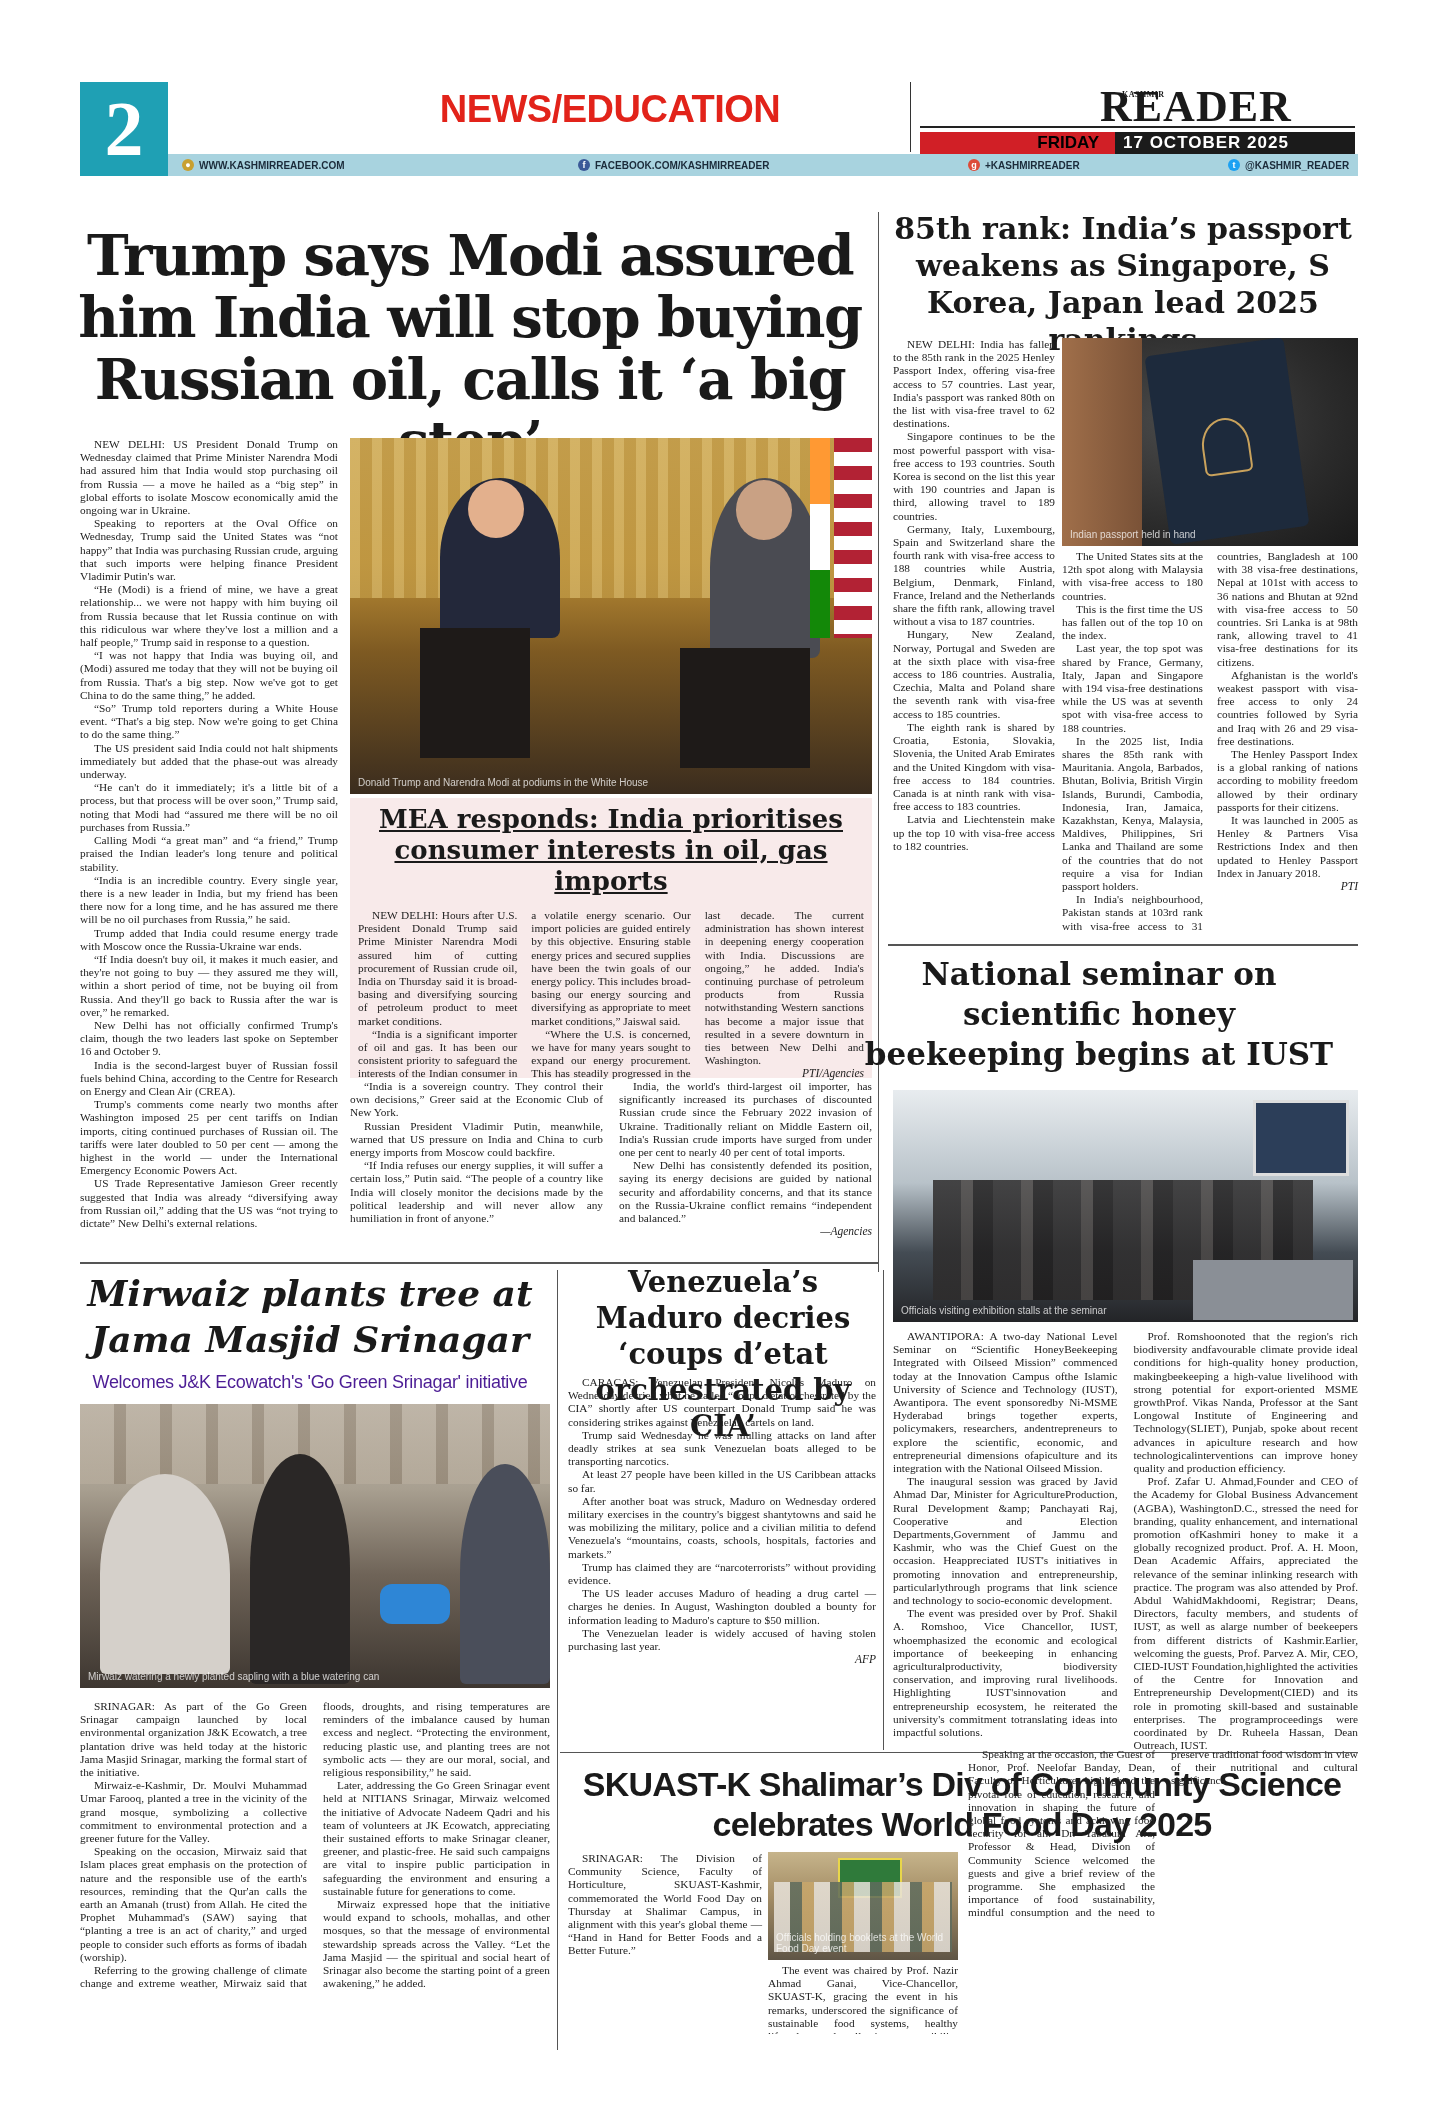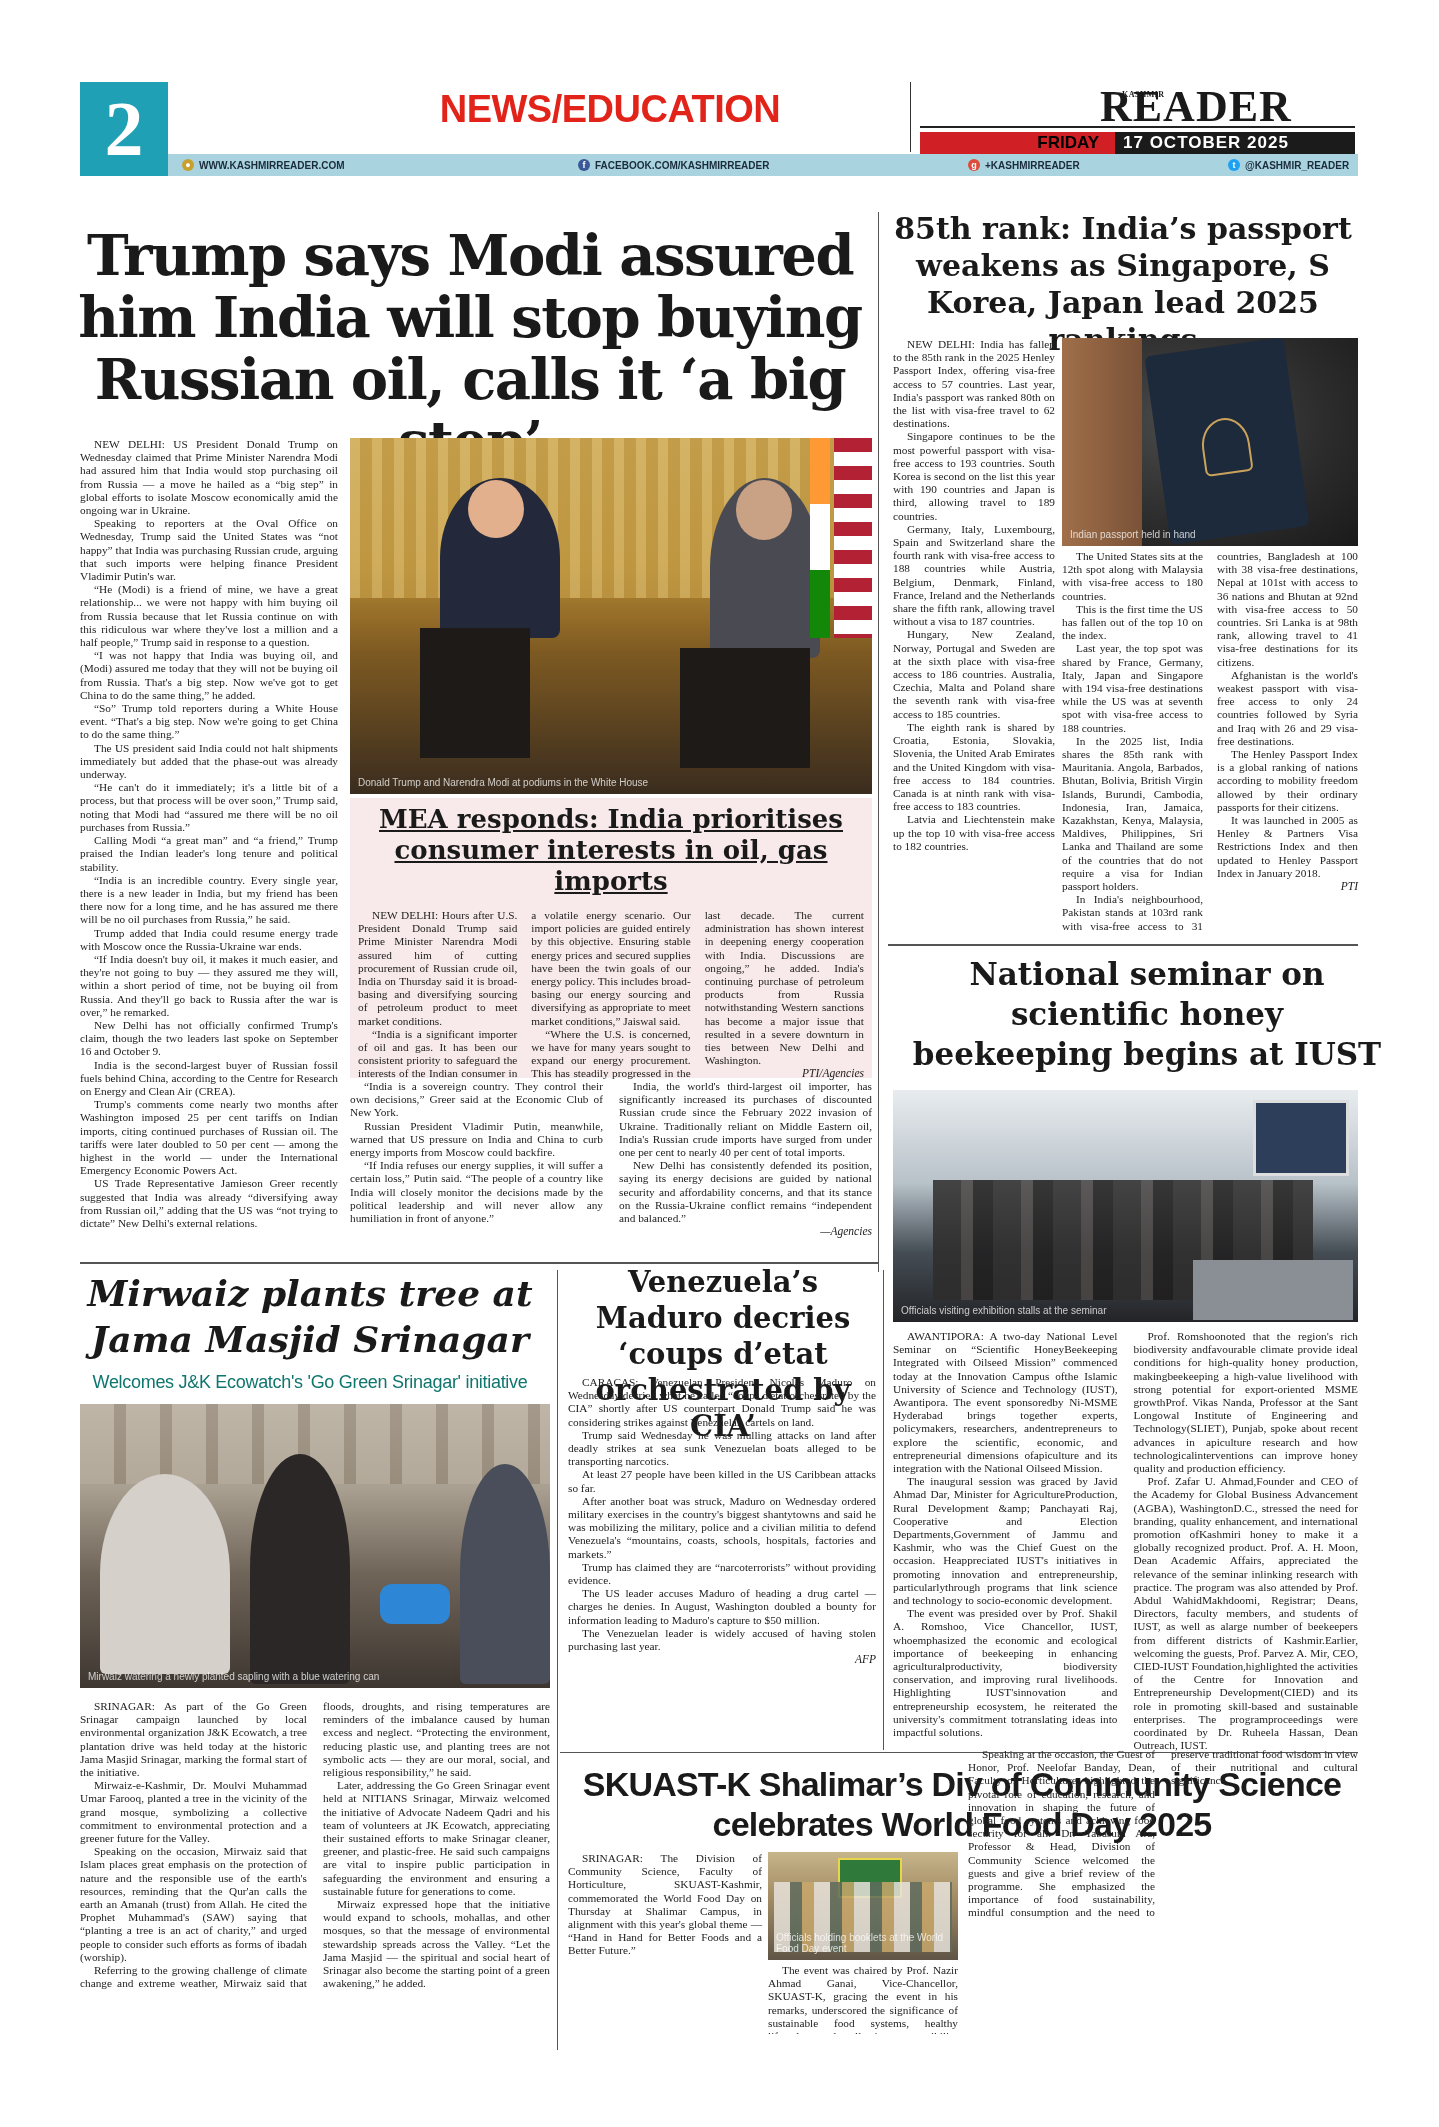--- a/index.html
+++ b/index.html
@@ -140,41 +140,41 @@
   <p>In the 2025 list, India shares the 85th rank with Mauritania. Angola, Barbados, Bhutan, Bolivia, British Virgin Islands, Burundi, Cambodia, Indonesia, Iran, Jamaica, Kazakhstan, Kenya, Malaysia, Maldives, Philippines, Sri Lanka and Thailand are some of the countries that do not require a visa for Indian passport holders.</p>
   <p>In India's neighbourhood, Pakistan stands at 103rd rank with visa-free access to 31 countries, Bangladesh at 100 with 38 visa-free destinations, Nepal at 101st with access to 36 nations and Bhutan at 92nd with visa-free access to 50 countries. Sri Lanka is at 98th rank, allowing travel to 41 visa-free destinations for its citizens.</p>
   <p>Afghanistan is the world's weakest passport with visa-free access to only 24 countries followed by Syria and Iraq with 26 and 29 visa-free destinations.</p>
   <p>The Henley Passport Index is a global ranking of nations according to mobility freedom allowed by their ordinary passports for their citizens.</p>
   <p>It was launched in 2005 as Henley &amp; Partners Visa Restrictions Index and then updated to Henley Passport Index in January 2018.</p>
   <div class="credit">PTI</div>
 </div>
 
 <div class="abs hrule" style="left:888px;top:944px;width:470px;"></div>
 
-<h2 class="abs hl" style="left:912px;top:954px;width:470px;margin:0;font-size:31px;line-height:40px;">National seminar on scientific honey beekeeping begins at IUST</h2>
+<h2 class="abs hl" style="left:864px;top:954px;width:470px;margin:0;font-size:31px;line-height:40px;">National seminar on scientific honey beekeeping begins at IUST</h2>
 
 <div class="abs photo" style="left:893px;top:1090px;width:465px;height:232px;background:linear-gradient(180deg,#e8ecef 0%,#b8c2c9 40%,#444c54 70%,#232427 100%);">
   <div style="position:absolute;left:360px;top:10px;width:90px;height:70px;background:#2c3e59;border:3px solid #ddd;"></div>
   <div style="position:absolute;left:40px;top:90px;width:380px;height:120px;background:repeating-linear-gradient(90deg,#2e2c2c 0 28px,#4a4644 28px 40px,#1f1d1d 40px 60px);opacity:.85;"></div>
   <div style="position:absolute;left:300px;top:170px;width:160px;height:60px;background:#8a8f96;"></div>
   <span class="placeholder-txt">Officials visiting exhibition stalls at the seminar</span>
 </div>
 
 <div class="abs body cols2" style="left:893px;top:1330px;width:465px;">
   <p>AWANTIPORA: A two-day National Level Seminar on “Scientific HoneyBeekeeping Integrated with Oilseed Mission” commenced today at the Innovation Campus ofthe Islamic University of Science and Technology (IUST), Awantipora. The event sponsoredby Ni-MSME Hyderabad brings together experts, policymakers, researchers, andentrepreneurs to explore the scientific, economic, and entrepreneurial dimensions ofapiculture and its integration with the National Oilseed Mission.</p>
   <p>The inaugural session was graced by Javid Ahmad Dar, Minister for AgricultureProduction, Rural Development &amp;amp; Panchayati Raj, Cooperative and Election Departments,Government of Jammu and Kashmir, who was the Chief Guest on the occasion. Heappreciated IUST's initiatives in promoting innovation and entrepreneurship, particularlythrough programs that link science and technology to socio-economic development.</p>
   <p>The event was presided over by Prof. Shakil A. Romshoo, Vice Chancellor, IUST, whoemphasized the economic and ecological importance of beekeeping in enhancing agriculturalproductivity, biodiversity conservation, and improving rural livelihoods. Highlighting IUST'sinnovation and entrepreneurship ecosystem, he reiterated the university's commitment totranslating ideas into impactful solutions.</p>
   <p>Prof. Romshoonoted that the region's rich biodiversity andfavourable climate provide ideal conditions for high-quality honey production, makingbeekeeping a high-value livelihood with strong potential for export-oriented MSME growthProf. Vikas Nanda, Professor at the Sant Longowal Institute of Engineering and Technology(SLIET), Punjab, spoke about recent advances in apiculture research and how technologicalinterventions can improve honey quality and production efficiency.</p>
   <p>Prof. Zafar U. Ahmad,Founder and CEO of the Academy for Global Business Advancement (AGBA), WashingtonD.C., stressed the need for branding, quality enhancement, and international promotion ofKashmiri honey to make it a globally recognized product. Prof. A. H. Moon, Dean Academic Affairs, appreciated the relevance of the seminar inlinking research with practice. The program was also attended by Prof. Abdul WahidMakhdoomi, Registrar; Deans, Directors, faculty members, and students of IUST, as well as alarge number of beekeepers from different districts of Kashmir.Earlier, welcoming the guests, Prof. Parvez A. Mir, CEO, CIED-IUST Foundation,highlighted the activities of the Centre for Innovation and Entrepreneurship Development(CIED) and its role in promoting skill-based and sustainable enterprises. The programproceedings were coordinated by Dr. Ruheela Hassan, Dean Outreach, IUST.</p>
 </div>
 
 <div class="abs hrule" style="left:80px;top:1262px;width:798px;"></div>
 
 <h2 class="abs hl" style="left:80px;top:1270px;width:460px;margin:0;font-size:36px;line-height:46px;font-style:italic;">Mirwaiz plants tree at Jama Masjid Srinagar</h2>
-<div class="abs" style="left:80px;top:1372px;width:460px;text-align:center;color:#0f766e;font-family:'Liberation Sans',sans-serif;font-size:18px;letter-spacing:-0.3px;">Welcomes J&amp;K Ecowatch's 'Go Green Srinagar' initiative</div>
+<div class="abs" style="left:80px;top:1372px;width:460px;text-align:center;color:#4c1d95;font-family:'Liberation Sans',sans-serif;font-size:18px;letter-spacing:-0.3px;">Welcomes J&amp;K Ecowatch's 'Go Green Srinagar' initiative</div>
 
 <div class="abs photo" style="left:80px;top:1404px;width:470px;height:284px;background:linear-gradient(180deg,#c7c0b6 0%,#a89f90 30%,#6f6458 60%,#3d3630 100%);">
   <div style="position:absolute;left:0;top:0;width:100%;height:80px;background:repeating-linear-gradient(90deg,#b9ae9e 0 34px,#8d7f6d 34px 46px);opacity:.6;"></div>
   <div style="position:absolute;left:20px;top:70px;width:130px;height:200px;background:#d5d0ca;border-radius:50% 50% 6px 6px;"></div>
   <div style="position:absolute;left:170px;top:50px;width:100px;height:230px;background:#2a2726;border-radius:50% 50% 6px 6px;"></div>
   <div style="position:absolute;left:300px;top:180px;width:70px;height:40px;background:#2e86d6;border-radius:12px;"></div>
   <div style="position:absolute;left:380px;top:60px;width:90px;height:220px;background:#4a4e5a;border-radius:50% 50% 6px 6px;"></div>
   <span class="placeholder-txt">Mirwaiz watering a newly planted sapling with a blue watering can</span>
 </div>
 

